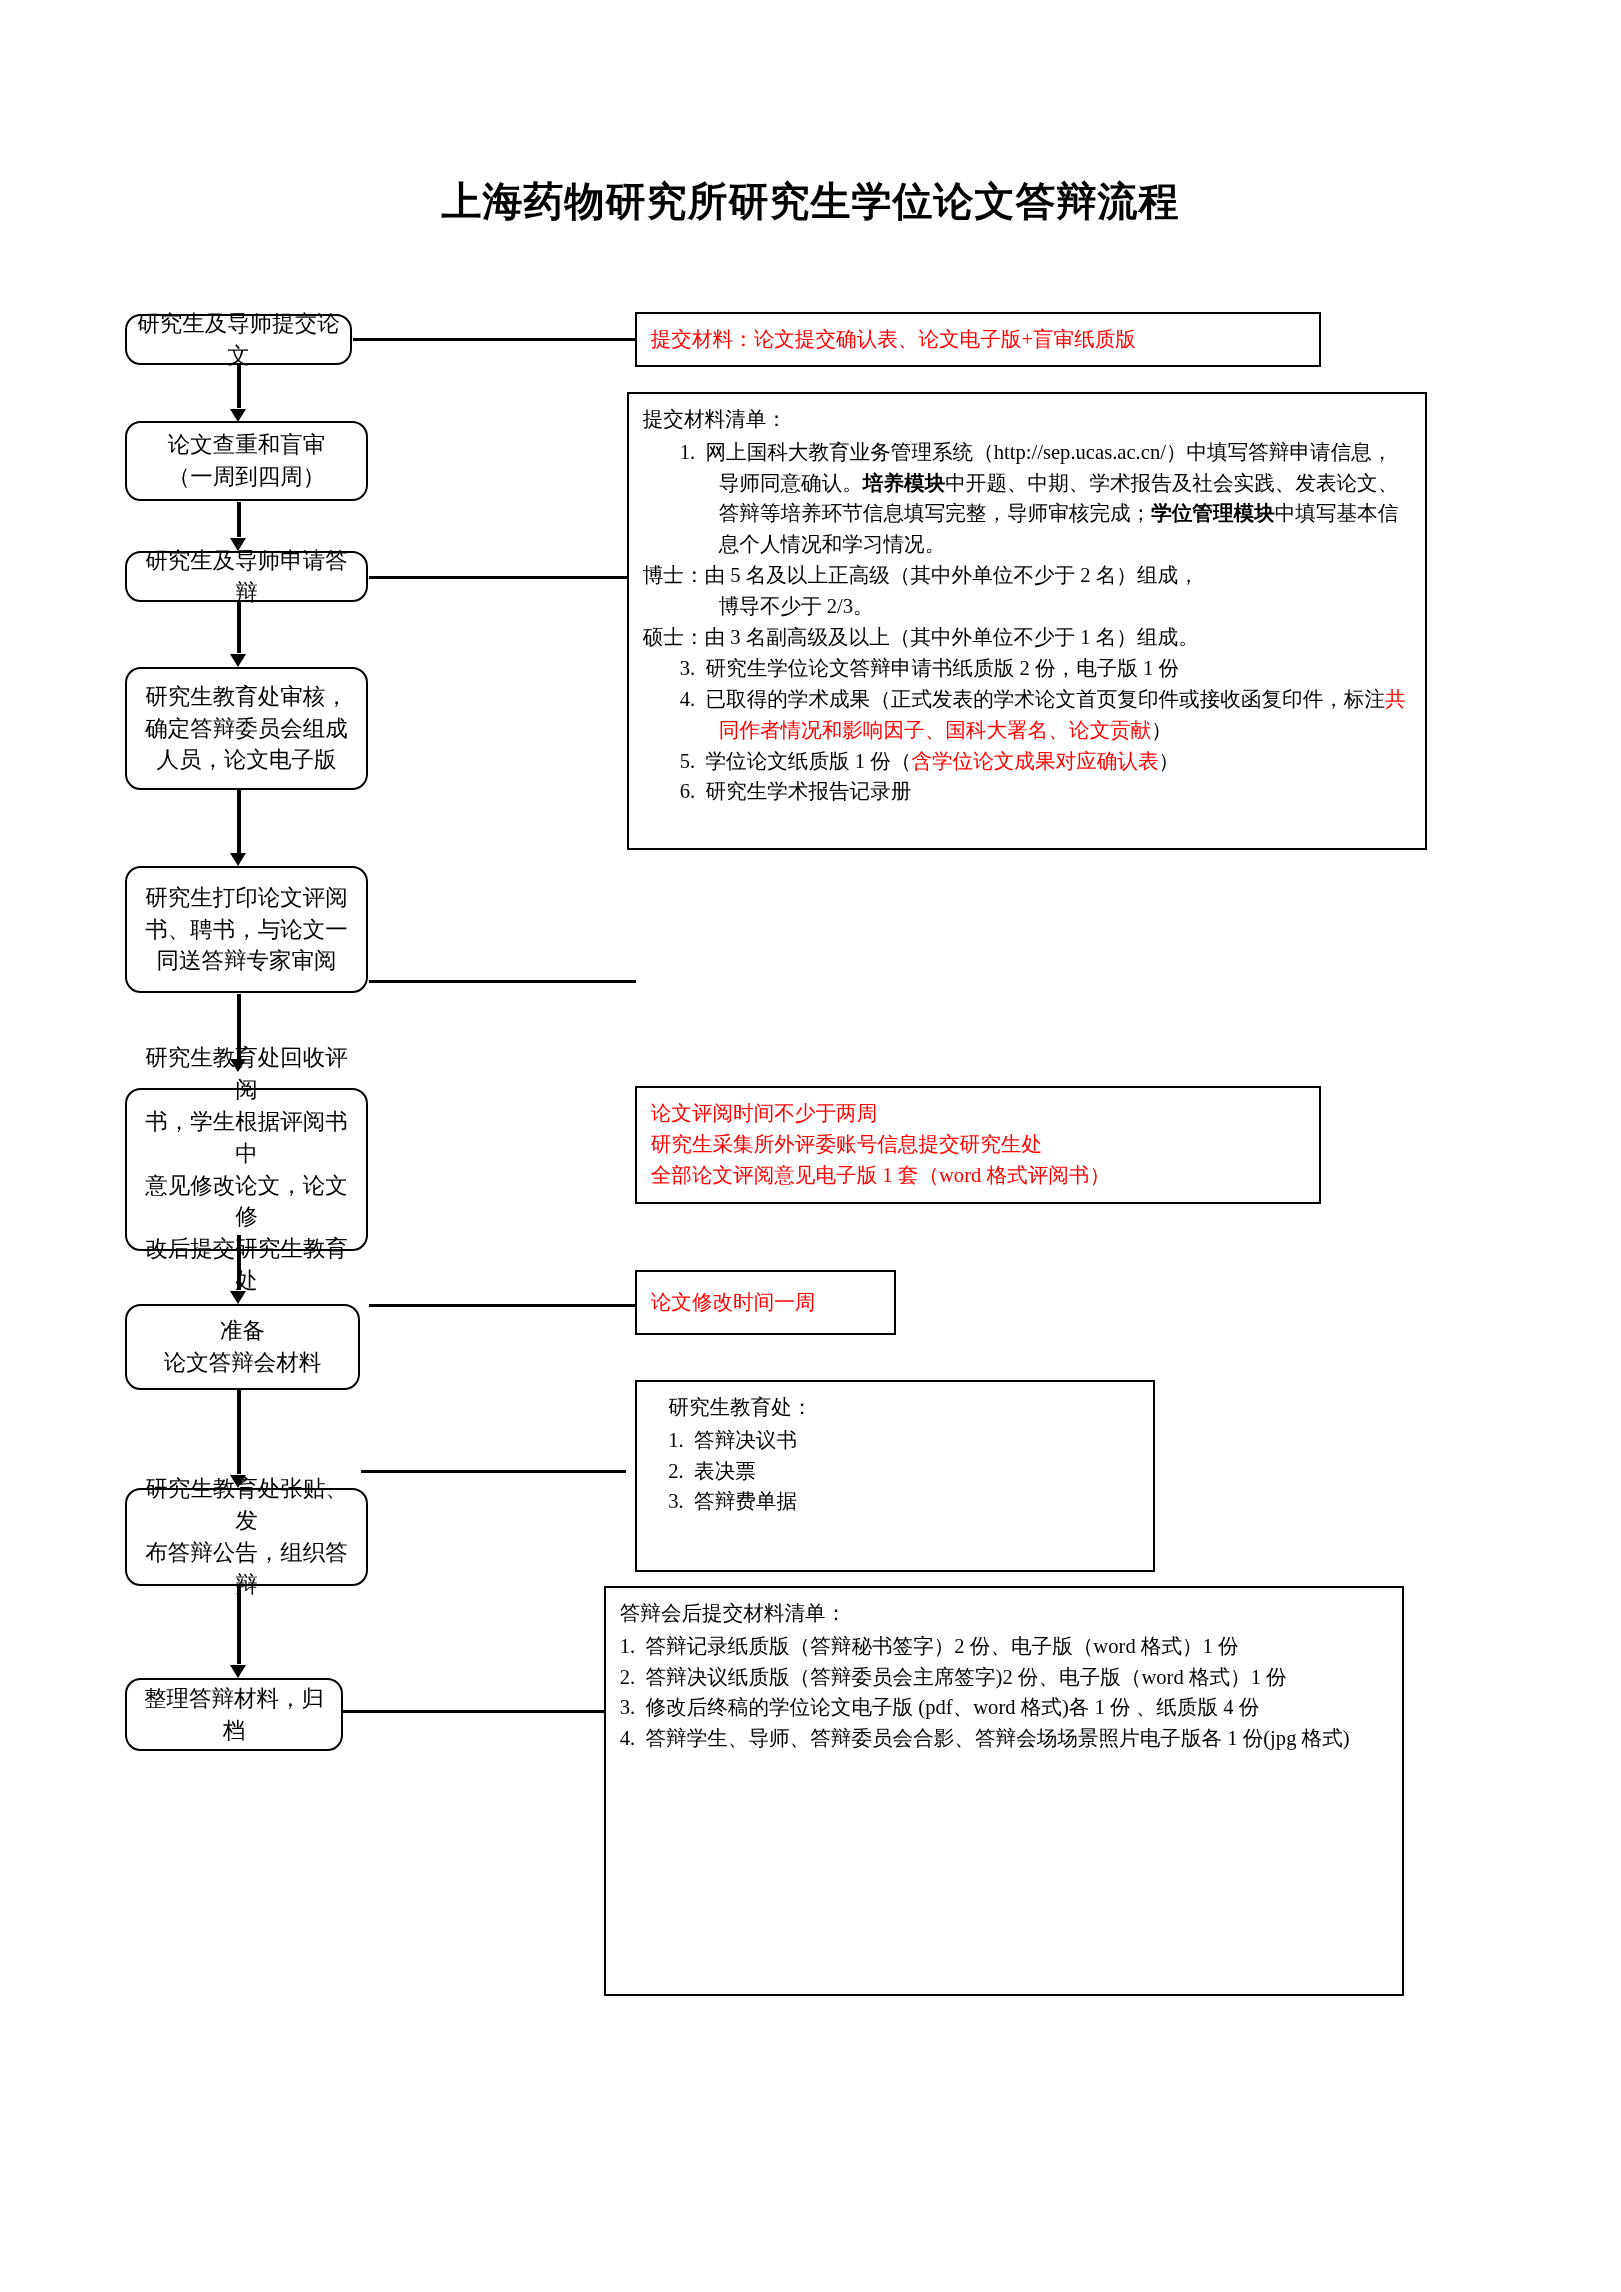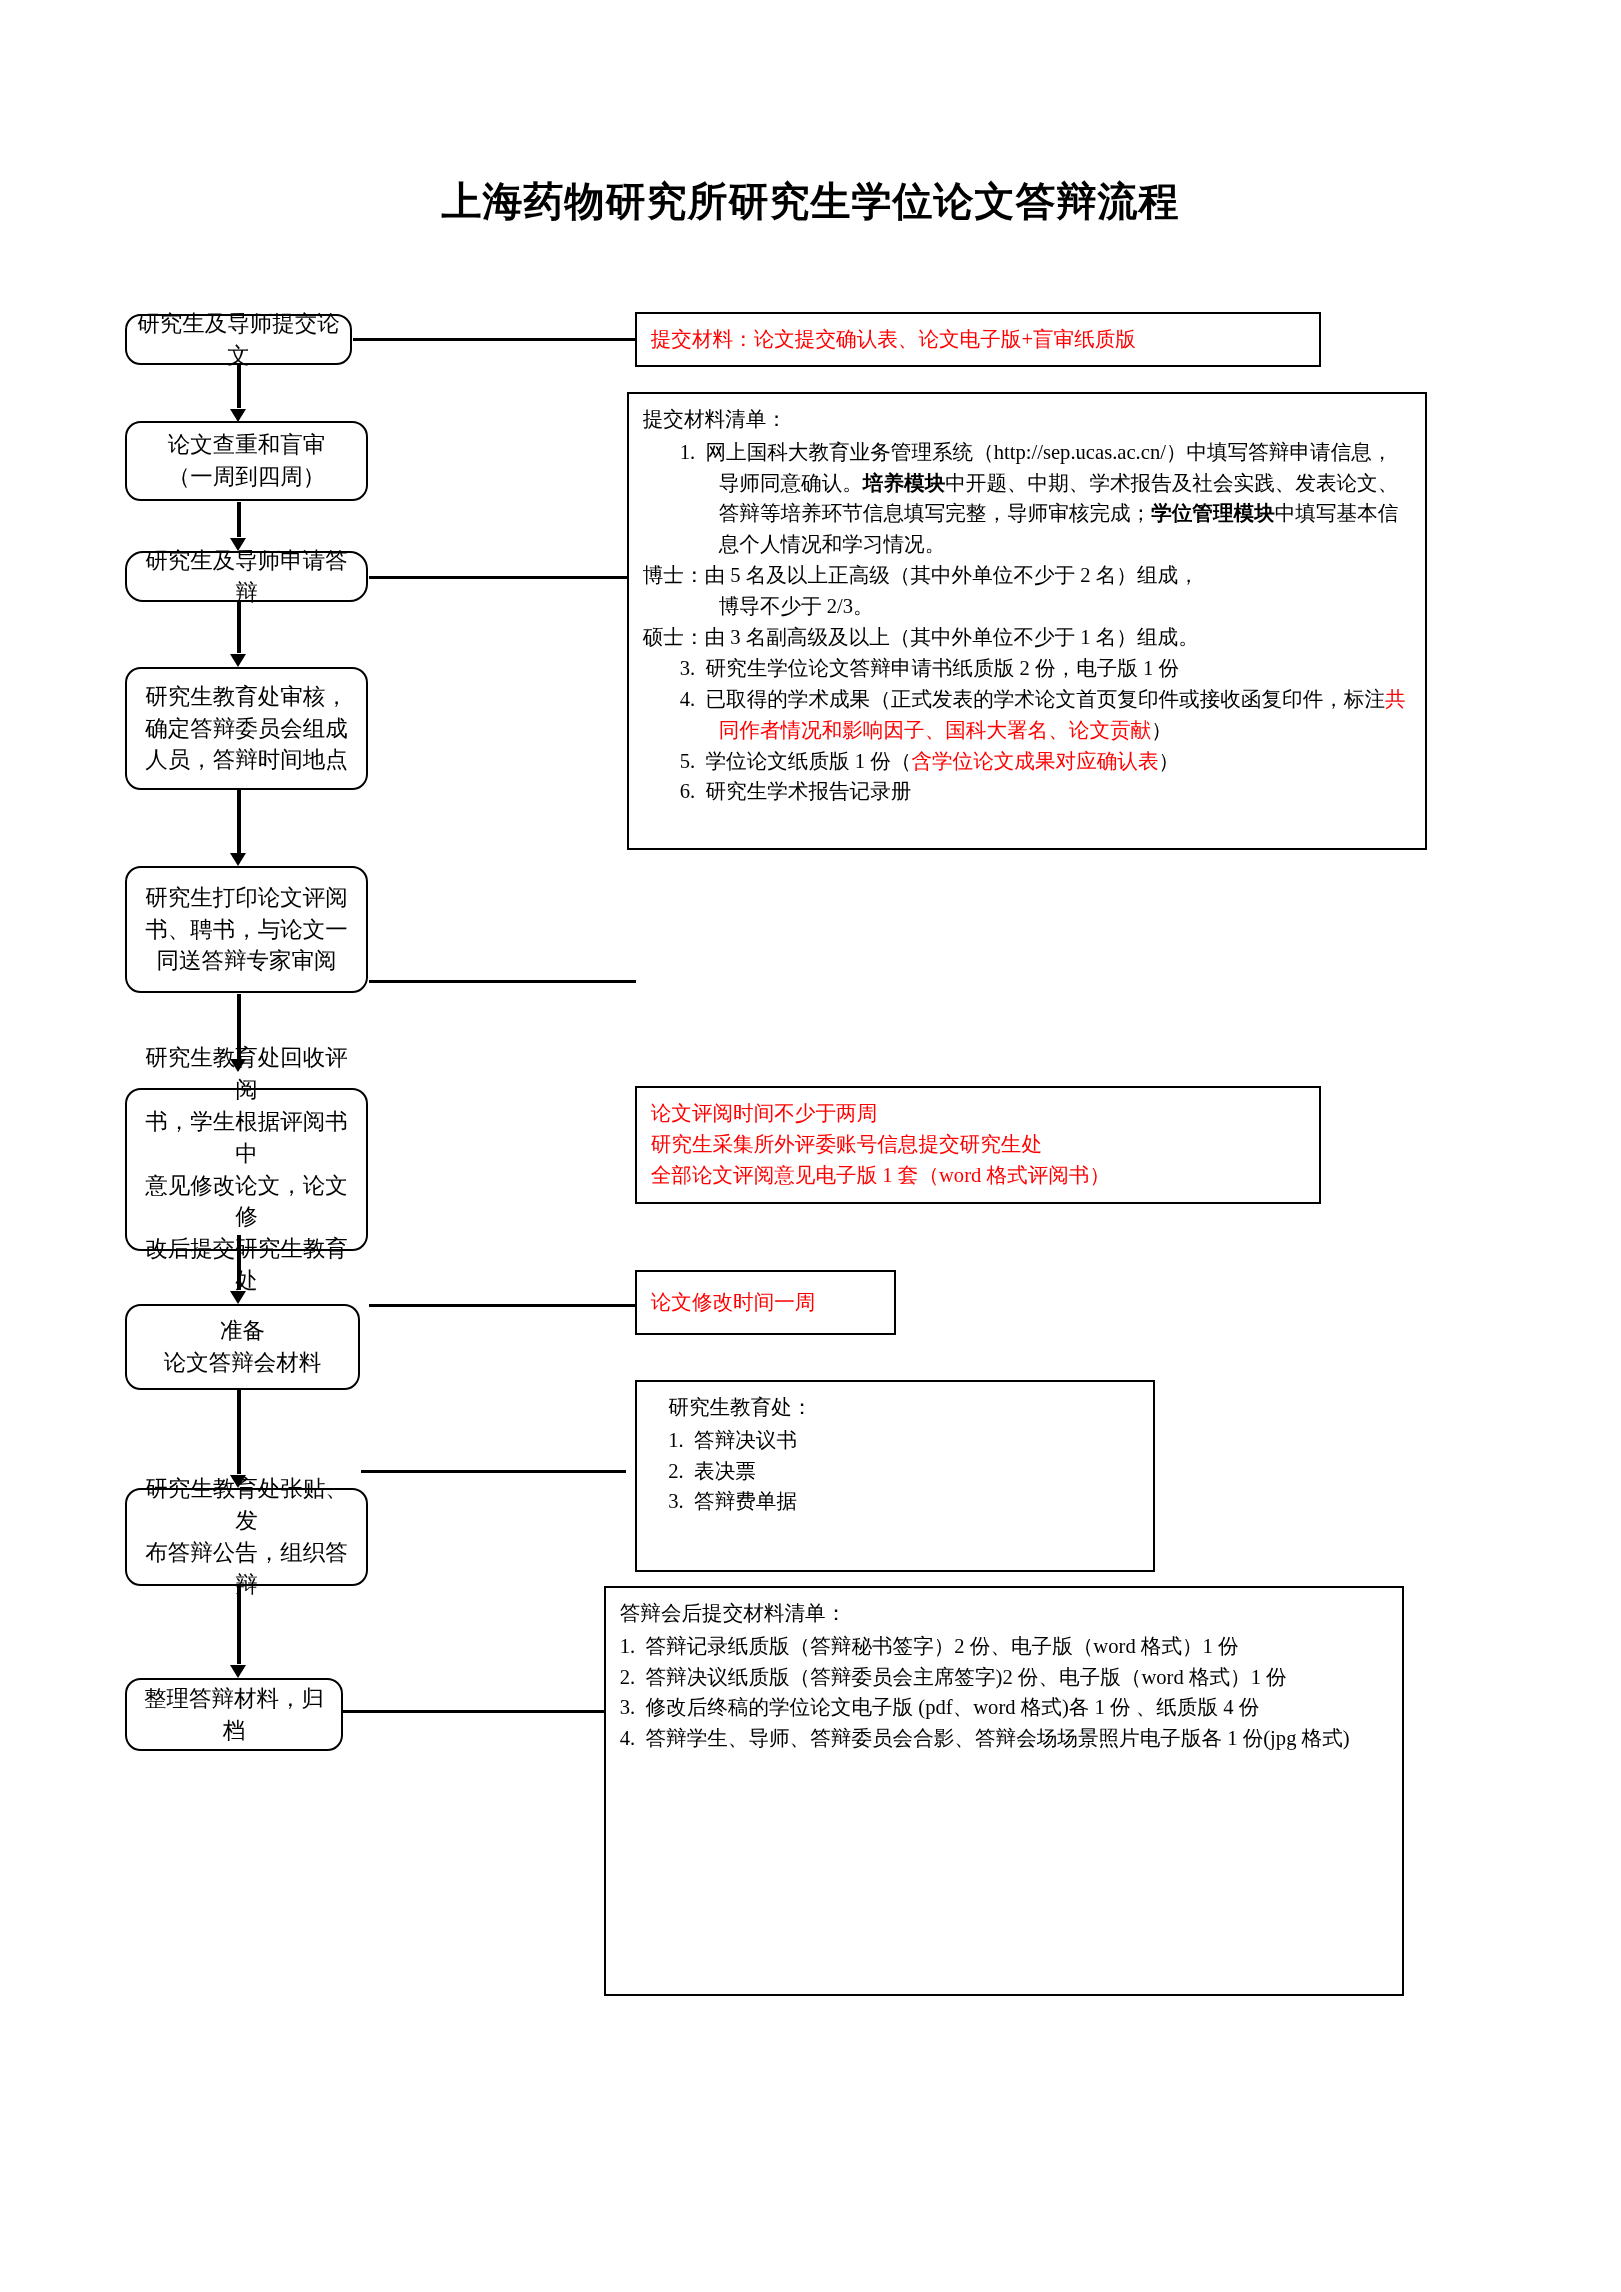--- a/index.html
+++ b/index.html
@@ -86,35 +86,35 @@
     <div class="txt">
       <div>论文查重和盲审</div>
       <div>（一周到四周）</div>
     </div>
   </div>
   <div class="arrow" style="left:239px;top:502px;height:49px;">
     <div class="shaft" style="height:35px;"></div>
       <div class="head"></div>
   </div>
 
-  <div class="flowbox" style="left:125px;top:551px;width:243px;height:51px;border-radius:18px;">
+  <div class="flowbox" style="left:125px;top:551px;width:243px;height:51px;">
     <div class="txt">
         <div>研究生及导师申请答辩</div>
       </div>
   </div>
   <div class="arrow" style="left:239px;top:602px;height:65px;">
     <div class="shaft" style="height:51px;"></div>
       <div class="head"></div>
   </div>
 
   <div class="flowbox" style="left:125px;top:667px;width:243px;height:123px;">
     <div class="txt">
       <div>研究生教育处审核，</div>
       <div>确定答辩委员会组成</div>
-      <div>人员，答辩时间地点</div>
+      <div>人员，论文电子版</div>
     </div>
   </div>
   <div class="arrow" style="left:239px;top:790px;height:76px;">
     <div class="shaft" style="height:63px;"></div>
       <div class="head"></div>
   </div>
 
   <div class="flowbox" style="left:125px;top:866px;width:243px;height:127px;">
     <div class="txt">
       <div>研究生打印论文评阅</div>

